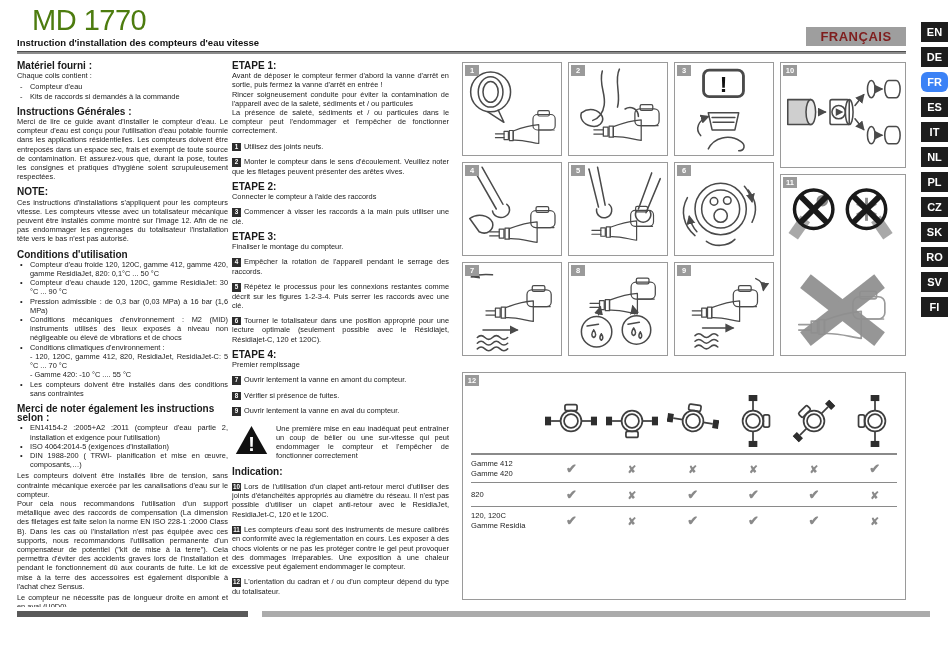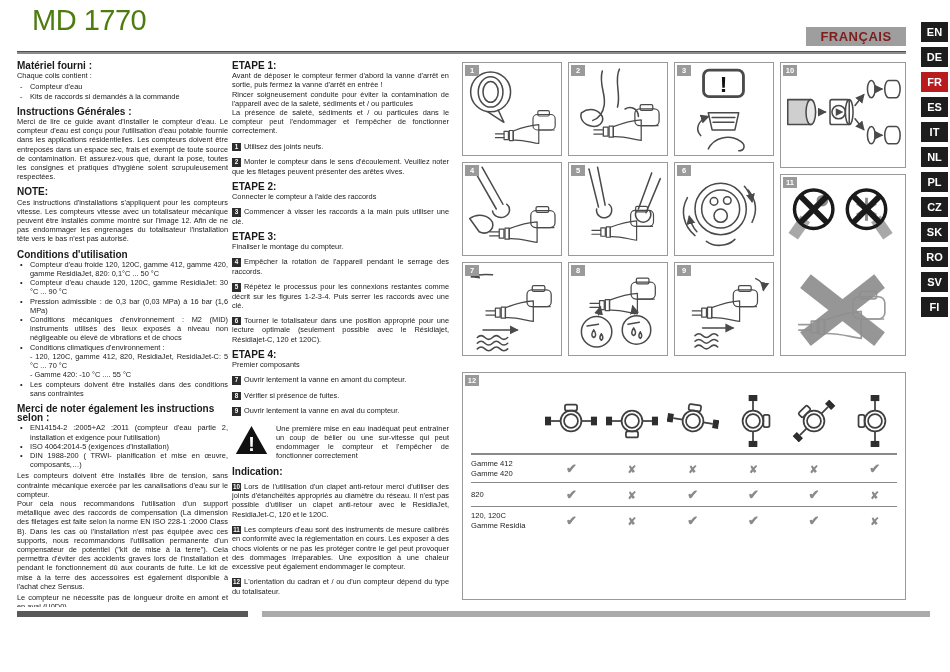--- a/index.html
+++ b/index.html
@@ -7,21 +7,21 @@
 
   
   #title{position:absolute;left:32px;top:4px;font-size:29px;font-weight:400;letter-spacing:-.5px;color:#4d7c0f;}
   #subtitle{position:absolute;left:17px;top:37px;font-size:9.5px;font-weight:bold;color:#111;}
   #hrule{position:absolute;left:17px;top:51px;width:889px;height:2px;background:#8c8c8c;border-top:1px solid #4f4f4f;}
   #langbadge{position:absolute;left:806px;top:27px;width:100px;height:19px;background:#9e9e9e;color:#7f1d1d;font-size:13px;font-weight:bold;text-align:center;line-height:19px;letter-spacing:.5px;}
 
   
   #lang-tabs{position:absolute;left:921px;top:22px;width:27px;}
   .ltab{width:27px;height:20px;margin-bottom:5px;background:#1d1d1d;color:#fff;font-size:11px;font-weight:bold;text-align:center;line-height:20px;cursor:pointer;}
-  .ltab.active{background:#b91c1c;}
+  .ltab.active{background:#3b82f6;border-radius:6px;}
 
   
   .tcol{position:absolute;top:61px;height:546px;overflow:hidden;font-size:7.4px;line-height:9.2px;}
   #left-col{left:17px;width:211px;}
   #mid-col{left:232px;width:217px;}
   .bh{font-weight:bold;font-size:10px;margin:6px 0 1px;}
   .tcol > .bh:first-child{margin-top:0;}
   .bp{text-align:justify;white-space:pre-line;margin:0 0 2px;}
   .blist{margin:1px 0 2px;}
   .bli{display:flex;}
@@ -85,20 +85,21 @@
             <line x1="42" y1="30" x2="53" y2="30"></line>
           <circle cx="30" cy="30" r="12"></circle>
             <circle cx="30" cy="30" r="8"></circle>
           <rect x="23" y="11" width="14" height="7" rx="2"></rect>
         </g>
       </symbol>
     </defs>
   </svg>
 
   <div id="title">MD 1770</div>
+  <div id="subtitle">Instruction d'installation des compteurs d'eau vitesse</div>
   <div id="hrule"></div>
   <div id="langbadge">FRANÇAIS</div>
   <div id="lang-tabs">
       <div class="ltab">EN</div>
       <div class="ltab">DE</div>
       <div class="ltab active">FR</div>
       <div class="ltab">ES</div>
       <div class="ltab">IT</div>
       <div class="ltab">NL</div>
       <div class="ltab">PL</div>
@@ -183,21 +184,21 @@
       <div class="bstep"><span class="sbadge">2</span><span class="stext">Monter le compteur dans le sens d'écoulement. Veuillez noter que les filetages peuvent présenter des arêtes vives.</span></div>
       <div class="bh">ETAPE 2:</div>
       <div class="bp">Connecter le compteur à l'aide des raccords</div>
       <div class="bstep"><span class="sbadge">3</span><span class="stext">Commencer à visser les raccords à la main puis utiliser une clé.</span></div>
       <div class="bh">ETAPE 3:</div>
       <div class="bp">Finaliser le montage du compteur.</div>
       <div class="bstep"><span class="sbadge">4</span><span class="stext">Empêcher la rotation de l'appareil pendant le serrage des raccords.</span></div>
       <div class="bstep"><span class="sbadge">5</span><span class="stext">Répétez le processus pour les connexions  restantes comme décrit sur les figures 1-2-3-4. Puis serrer les raccords avec une clé.</span></div>
       <div class="bstep"><span class="sbadge">6</span><span class="stext">Tourner le totalisateur dans une position approprié pour une lecture optimale (seulement possible avec le Résidiajet, Résidiajet-C, 120 et 120C).</span></div>
       <div class="bh">ETAPE 4:</div>
-      <div class="bp">Premier composants</div>
+      <div class="bp">Premier remplissage</div>
       <div class="bstep"><span class="sbadge">7</span><span class="stext">Ouvrir lentement la vanne en amont du compteur.</span></div>
       <div class="bstep"><span class="sbadge">8</span><span class="stext">Vérifier si présence de fuites.</span></div>
       <div class="bstep"><span class="sbadge">9</span><span class="stext">Ouvrir lentement la vanne en aval du compteur.</span></div>
       <div class="bwarn">
         <svg class="wtri" viewBox="0 0 40 36">
           <path d="M20 1 L39 35 L1 35 Z" fill="#111"></path>
           <text x="20" y="31" text-anchor="middle" font-size="24" font-weight="bold" fill="#fff">!</text>
         </svg>
         <span class="wtext">Une première mise en eau inadéquat peut entraîner un coup de bélier ou une sur-vitesse qui peut endommager le compteur et l'empêcher de fonctionner correctement</span>
       </div>

